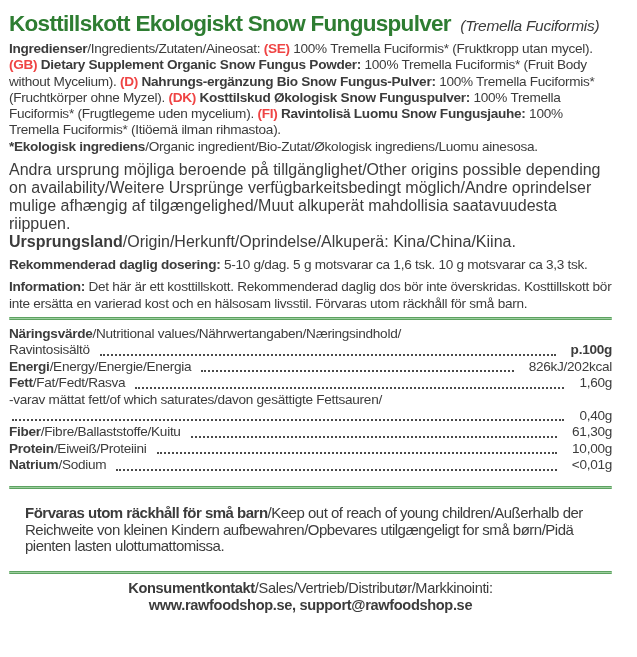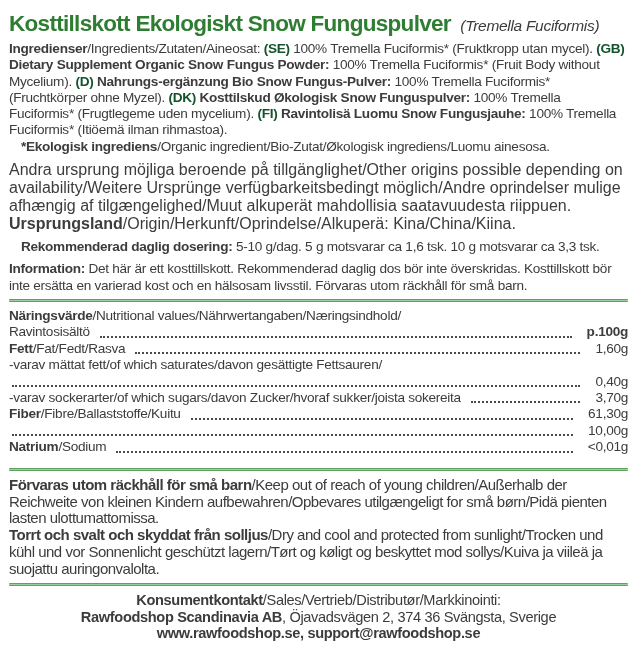--- a/index.html
+++ b/index.html
@@ -2,37 +2,37 @@
 <html><head>
 <meta charset="utf-8">
 <style>
   html,body{margin:0;padding:0;background:#ffffff;}
   body{
     width:637px;height:657px;overflow:hidden;
     font-family:"Liberation Sans", sans-serif;
     color:#3c3c3c;
     -webkit-font-smoothing:antialiased;
   }
-  .label{box-sizing:border-box;width:637px;height:474px;padding:9px 9px 0 9px;}
+  .label{box-sizing:border-box;width:637px;height:474px;padding:9px 25px 0 9px;}
   .title-row{white-space:nowrap;margin:2px 0 4px 0;}
   .title{color:#2e7d32;font-weight:bold;font-size:22.5px;letter-spacing:-0.7px;}
   .title-latin{font-style:italic;font-size:15.5px;color:#3c3c3c;margin-left:5px;letter-spacing:-0.3px;}
-  p.body{margin:0 0 6px 12px;font-size:13.6px;line-height:16.3px;letter-spacing:-0.28px;}
+  p.body{margin:0 0 6px 0;font-size:13.6px;line-height:16.3px;letter-spacing:-0.28px;}
   p.tight{margin:0;}
   .s-r{font-weight:normal;}
   .s-b{font-weight:bold;}
-  .s-g{font-weight:bold;color:#14532d;}
+  .s-g{font-weight:bold;color:#ef4444;}
   .rule{height:3px;background:linear-gradient(to bottom,#3e8c43,#9ccf9e 50%,#3e8c43);margin:5px 0 6px 0;border-radius:1px;}
   .nutrition{font-size:13.6px;line-height:16.4px;letter-spacing:-0.28px;margin-bottom:12px;}
   .nprefix{white-space:nowrap;}
   .nrow{display:flex;width:100%;gap:7px;}
   .nlabel{white-space:nowrap;}
   .ndots{flex:1 1 auto;min-width:8px;border-bottom:2px dotted #4a4a4a;margin:0 2px 3px 3px;align-self:flex-end;}
   .nvalue{white-space:nowrap;margin-left:6px;text-align:right;}
-  .storage p{margin:0;font-size:15px;line-height:16.9px;letter-spacing:-0.5px;}
+  .storage p{margin:16px;font-size:15px;line-height:16.9px;letter-spacing:-0.5px;}
   .contact{text-align:center;font-size:14.6px;line-height:16.6px;letter-spacing:-0.35px;margin-top:2px;}
   .contact div{white-space:nowrap;}
 </style>
 </head>
 <body>
 
 <div class="label">
 
   <div class="title-row">
     <span class="title">Kosttillskott Ekologiskt Snow Funguspulver</span>
@@ -55,59 +55,58 @@
 
   <div class="nutrition">
     <div id="nutrition-rows">
         <div class="nprefix"><span class="s-b">Näringsvärde</span><span class="s-r">/Nutritional values/Nährwertangaben/Næringsindhold/</span></div>
         <div class="nrow">
           <span class="nlabel"><span class="s-r">Ravintosisältö</span></span>
           <span class="ndots"></span>
           <span class="nvalue s-b">p.100g</span>
         </div>
         <div class="nrow">
+          <span class="nlabel"><span class="s-b">Energi</span><span class="s-r">/Energy/Energie/Energia</span></span>
+          <span class="ndots"></span>
+          <span class="nvalue">826kJ/202kcal</span>
+        </div>
+        <div class="nrow">
           <span class="nlabel"><span class="s-b">Fett</span><span class="s-r">/Fat/Fedt/Rasva</span></span>
           <span class="ndots"></span>
           <span class="nvalue">1,60g</span>
         </div>
         <div class="nprefix"><span class="s-r">-varav mättat fett/of which saturates/davon gesättigte Fettsauren/</span></div>
         <div class="nrow">
           <span class="ndots"></span>
           <span class="nvalue">0,40g</span>
         </div>
         <div class="nrow">
-          <span class="nlabel"><span class="s-r">-varav sockerarter/of which sugars/davon Zucker/hvoraf sukker/joista sokereita</span></span>
-          <span class="ndots"></span>
-          <span class="nvalue">3,70g</span>
-        </div>
-        <div class="nrow">
           <span class="nlabel"><span class="s-b">Fiber</span><span class="s-r">/Fibre/Ballaststoffe/Kuitu</span></span>
           <span class="ndots"></span>
           <span class="nvalue">61,30g</span>
         </div>
         <div class="nrow">
+          <span class="nlabel"><span class="s-b">Protein</span><span class="s-r">/Eiweiß/Proteiini</span></span>
           <span class="ndots"></span>
           <span class="nvalue">10,00g</span>
         </div>
         <div class="nrow">
           <span class="nlabel"><span class="s-b">Natrium</span><span class="s-r">/Sodium</span></span>
           <span class="ndots"></span>
           <span class="nvalue">&lt;0,01g</span>
         </div>
       </div>
   </div>
 
   <div class="rule"></div>
 
   <div class="storage">
     <p><span class="s-b">Förvaras utom räckhåll för små barn</span><span class="s-r">/Keep out of reach of young children/Außerhalb der Reichweite von kleinen Kindern aufbewahren/Opbevares utilgængeligt for små børn/Pidä pienten lasten ulottumattomissa.</span></p>
-    <p><span class="s-b">Torrt och svalt och skyddat från solljus</span><span class="s-r">/Dry and cool and protected from sunlight/Trocken und kühl und vor Sonnenlicht geschützt lagern/Tørt og køligt og beskyttet mod sollys/Kuiva ja viileä ja suojattu auringonvalolta.</span></p>
   </div>
 
   <div class="rule"></div>
 
   <div class="contact">
     <div><span class="s-b">Konsumentkontakt</span><span class="s-r">/Sales/Vertrieb/Distributør/Markkinointi:</span></div>
-    <div><span class="s-b">Rawfoodshop Scandinavia AB</span><span class="s-r">, Öjavadsvägen 2, 374 36 Svängsta, Sverige</span></div>
     <div><span class="s-b">www.rawfoodshop.se, support@rawfoodshop.se</span></div>
   </div>
 
 </div>
 
 </body></html>

